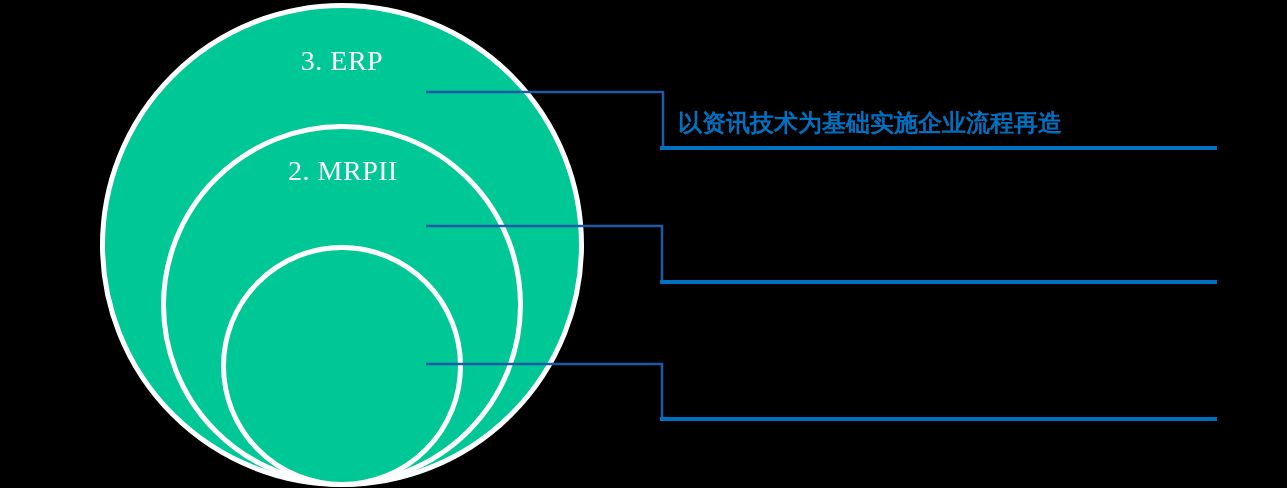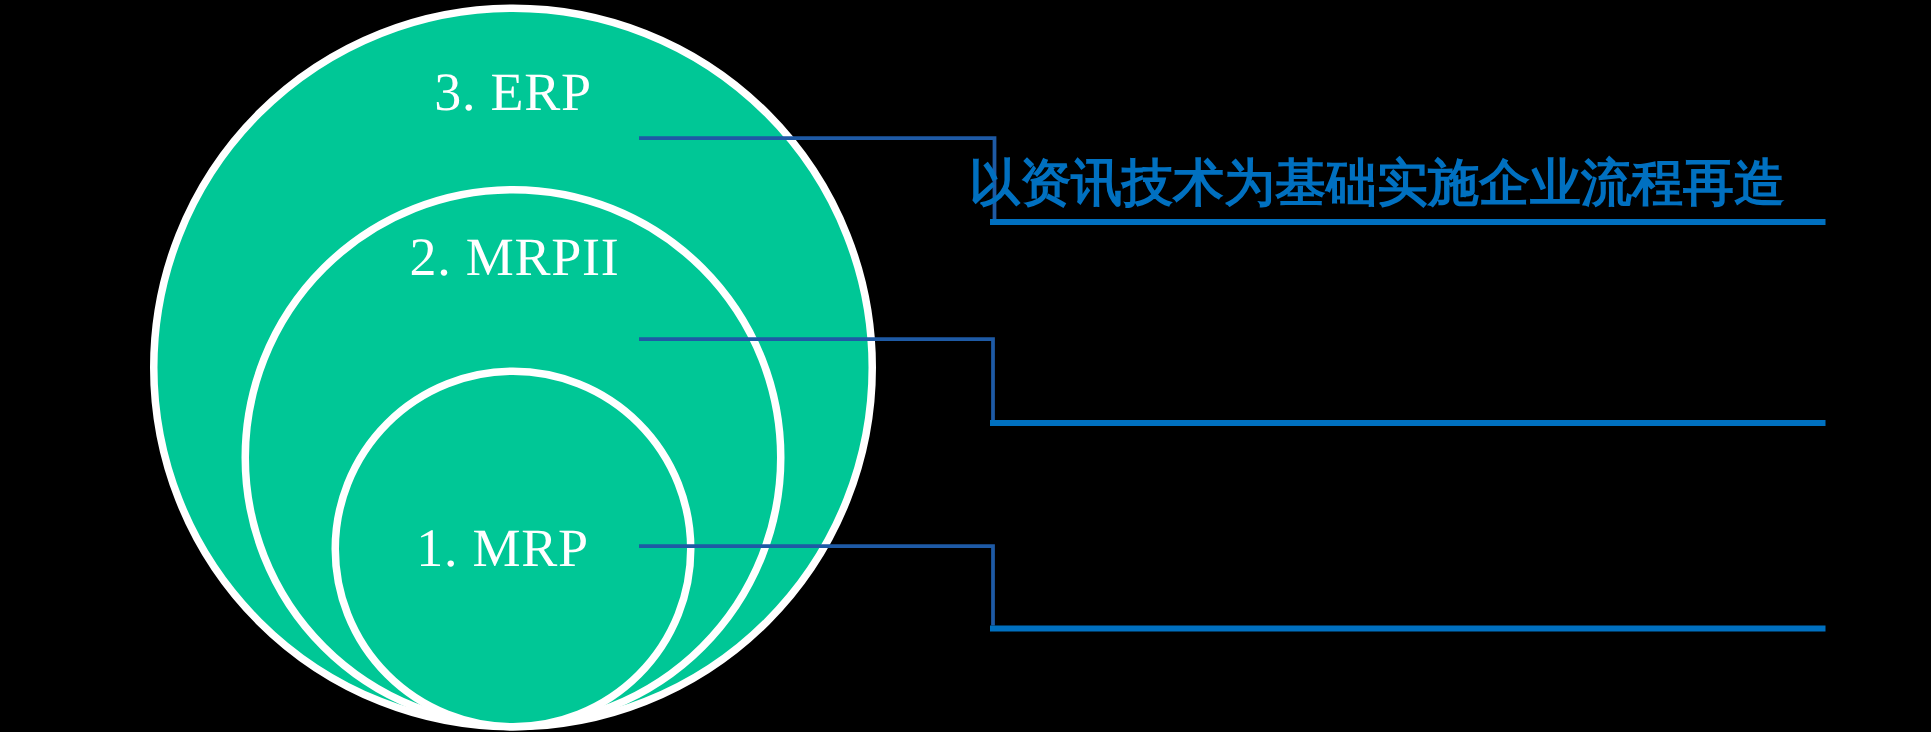--- a/index.html
+++ b/index.html
@@ -23,21 +23,21 @@
     box-sizing: border-box;
   }
   .c-outer { left: 100px; top: 3px;   width: 484px; height: 484px; z-index: 1; }
   .c-mid   { left: 161px; top: 124px; width: 362px; height: 362px; z-index: 2; }
   .c-inner { left: 221px; top: 245px; width: 242px; height: 242px; z-index: 3; }
   .ring-label {
     position: absolute;
     width: 300px;
     text-align: center;
     color: var(--ring_label, #FFFFFF);
-    font-size: 36px;
+    font-size: 28px;
     line-height: 40px;
     z-index: 4;
     letter-spacing: 0.5px;
   }
   .l1 { left: 192px; top: 41px; }
   .l2 { left: 193px; top: 151px; }
   .l3 { left: 185px; top: 345px; }
   .leaders {
     position: absolute;
     left: 0;
@@ -45,23 +45,23 @@
     z-index: 5;
     pointer-events: none;
   }
   .leaders polyline {
     fill: none;
     stroke: var(--leader_line, #1E5AA5);
     stroke-width: 2.5;
   }
   .callout-text {
     position: absolute;
-    left: 646px;
+    left: 678px;
     color: var(--callout_text, #0070C0);
-    font-size: 34px;
+    font-size: 24px;
     line-height: 40px;
     font-weight: 600;
     white-space: nowrap;
     z-index: 6;
   }
   .t1 { top: 103px; }
   .t2 { top: 237px; }
   .t3 { top: 374px; }
   .underline {
     position: absolute;
@@ -79,21 +79,20 @@
 <body>
 
 <div class="stage">
 
   <div class="circle c-outer"></div>
   <div class="circle c-mid"></div>
   <div class="circle c-inner"></div>
 
   <div class="ring-label l1">3. ERP</div>
   <div class="ring-label l2">2. MRPII</div>
-  <div class="ring-label l3">1. MRP</div>
 
   <svg class="leaders" width="1287" height="488" viewBox="0 0 1287 488" xmlns="http://www.w3.org/2000/svg">
     <polyline points="426,92 663,92 663,146"></polyline>
     <polyline points="426,226 662,226 662,280"></polyline>
     <polyline points="426,364 662,364 662,417"></polyline>
   </svg>
 
   <div class="callout-text t1">以资讯技术为基础实施企业流程再造</div>
   <div class="underline u1"></div>
 

